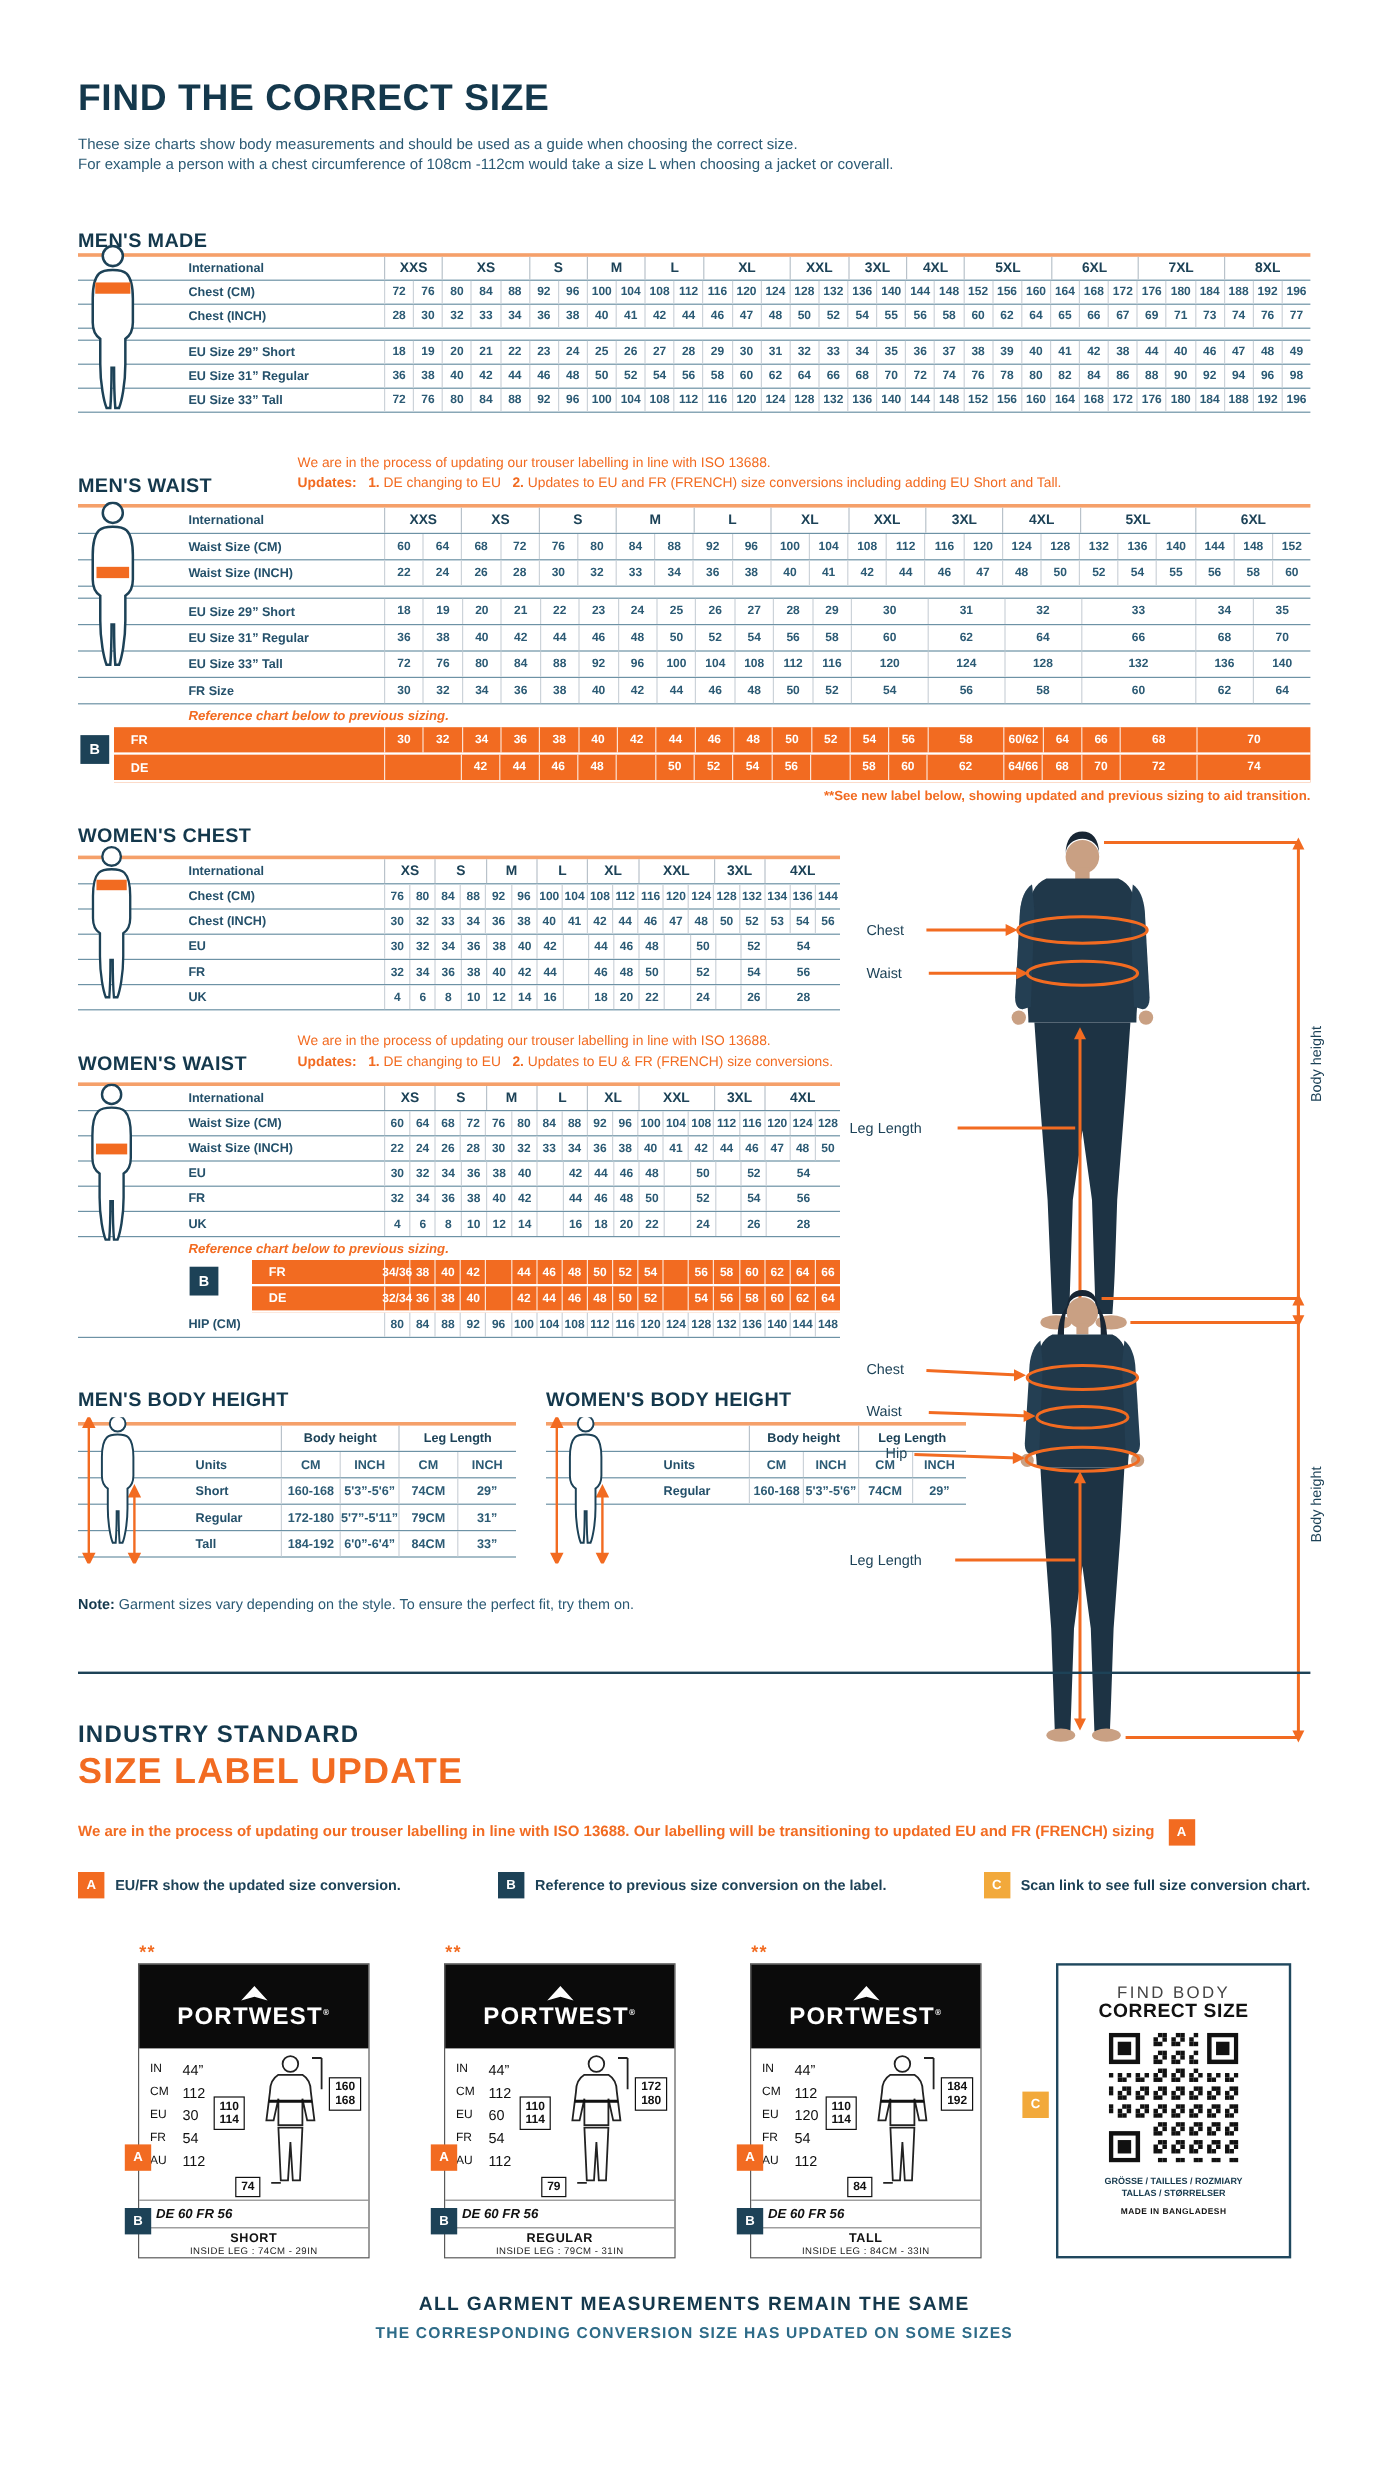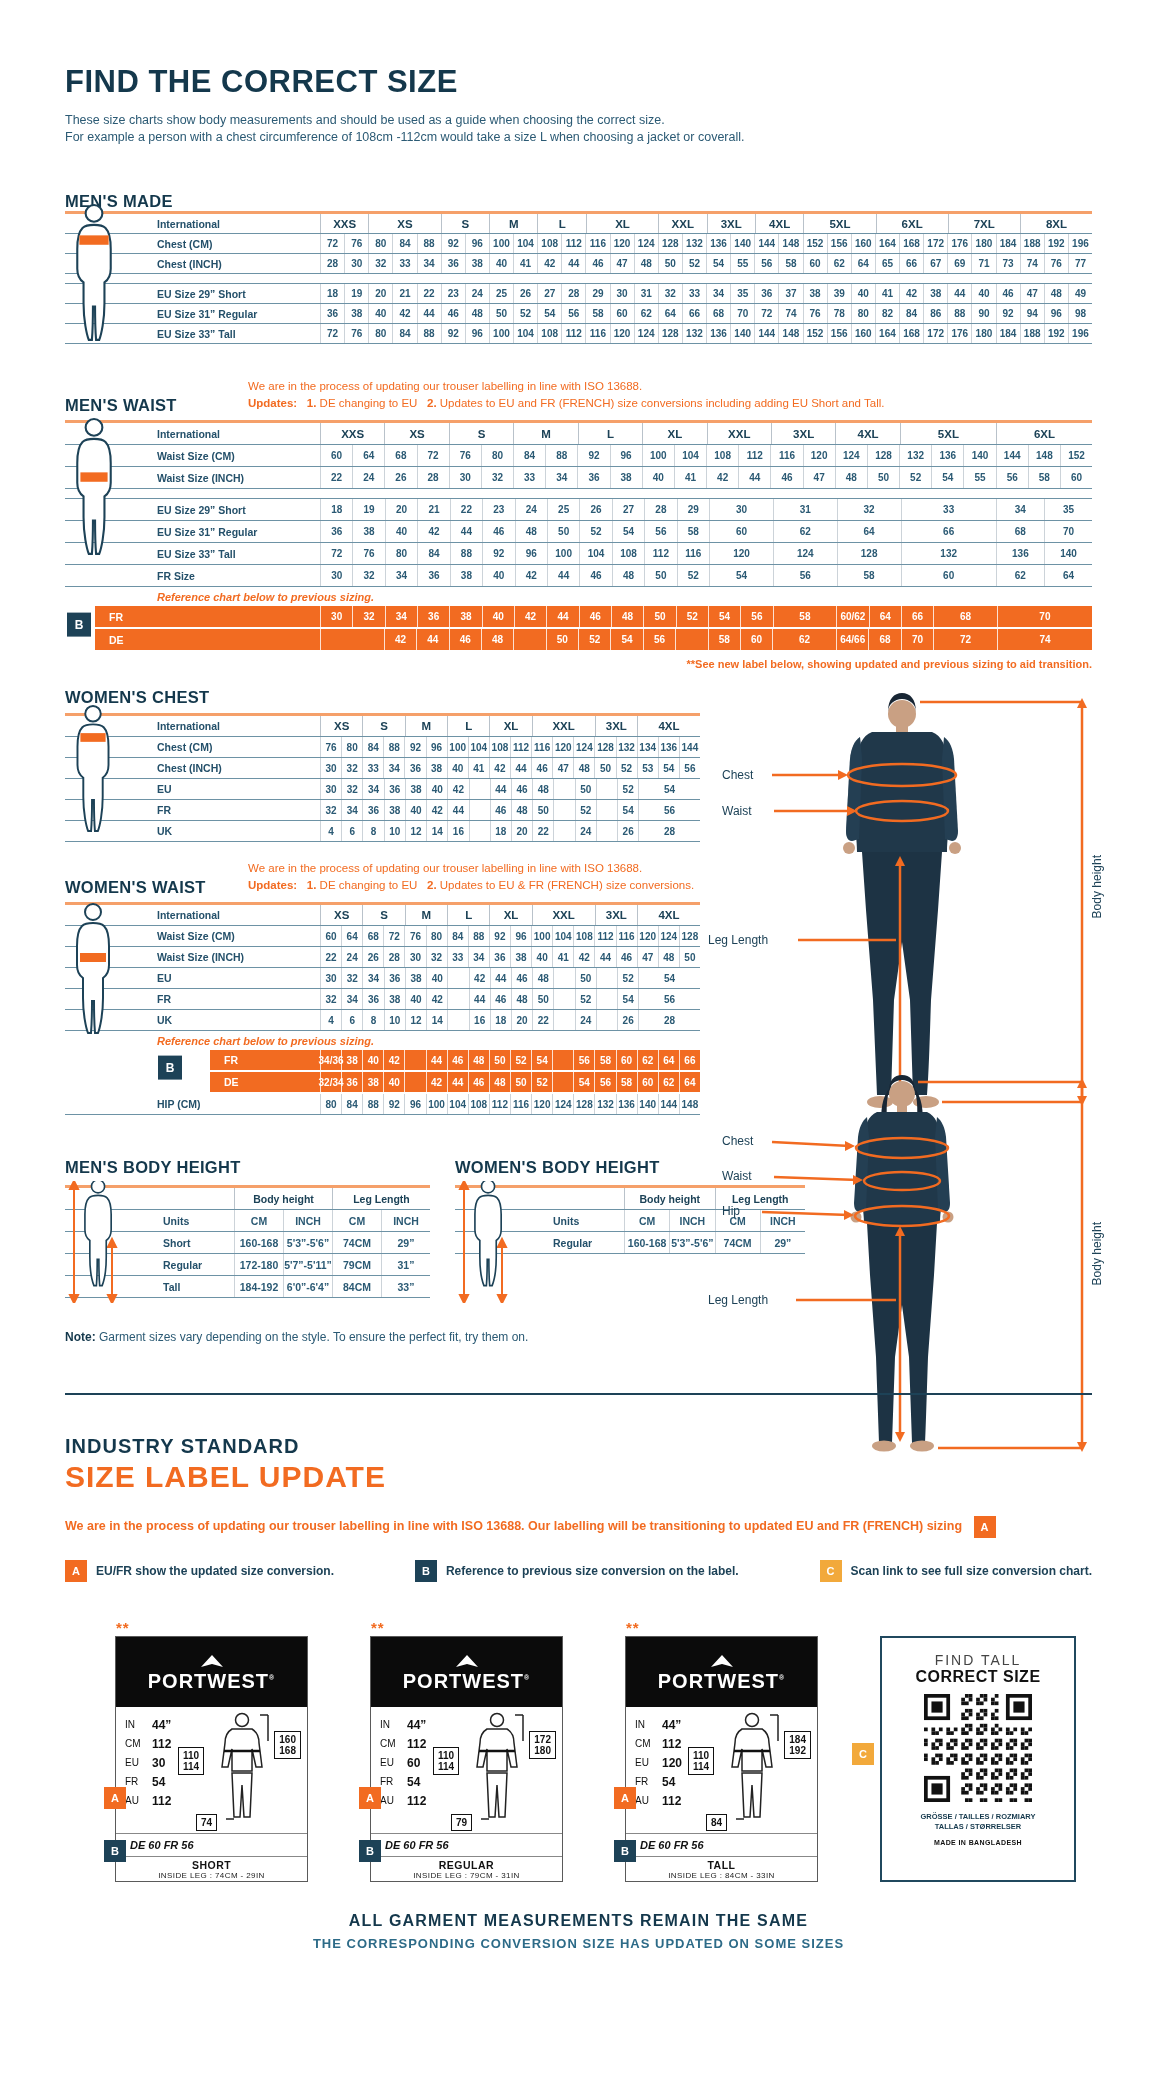--- a/index.html
+++ b/index.html
@@ -56,21 +56,21 @@
   .cards{display:flex;gap:62px;}
   .card{position:relative;width:193px;height:246px;border:1px solid #5a5a5a;box-sizing:border-box;background:#fff;}
   .stars{position:absolute;top:-18px;left:0;color:#f26b21;font-weight:800;font-size:15px;letter-spacing:1px;}
   .card-head{height:70px;background:#0b0b0b;display:flex;flex-direction:column;align-items:center;justify-content:center;}
   .brand{color:#fff;font-weight:800;font-size:20px;letter-spacing:1px;line-height:18px;}
   .brand sup{font-size:7px;}
   .card-body{position:relative;height:126px;border-bottom:1px solid #888;}
   .spec-rows{position:absolute;left:9px;top:8px;}
   .spec-row{display:flex;gap:9px;font-size:10px;color:#111;height:19px;align-items:center;}
   .spec-row .k{width:18px;font-weight:500;}
-  .spec-row .v{font-weight:700;font-size:12px;}
+  .spec-row .v{font-weight:400;font-size:12px;}
   .mbox{position:absolute;border:1.5px solid #111;background:#fff;font-size:10px;font-weight:800;color:#111;
         line-height:11px;padding:2px 4px;text-align:center;}
   .prev-row{height:22px;display:flex;align-items:center;padding-left:14px;
             font-size:11px;font-style:italic;font-weight:800;color:#111;border-bottom:1px solid #888;}
   .card-foot{height:26px;text-align:center;padding-top:2px;}
   .fit{font-size:10.5px;font-weight:800;color:#111;letter-spacing:.5px;}
   .ileg{font-size:8px;color:#222;letter-spacing:.4px;}
   .card-badge{position:absolute;left:-12px;}
   .qr-card{position:relative;width:196px;height:246px;border:2px solid #20485e;box-sizing:border-box;
            text-align:center;padding-top:14px;}
@@ -1093,21 +1093,21 @@
           <polygon points="163,108 153,103 153,113"></polygon>
           <polygon points="154,143 144,138 144,148"></polygon>
         <polygon points="200,154 195,164 205,164"></polygon>
           <polygon points="200,370 195,360 205,360"></polygon>
         <polygon points="382,6 377,16 387,16"></polygon>
           <polygon points="382,380 377,370 387,370"></polygon>
       </g>
     </svg>
     <div class="model-label" style="left:22px;top:62px">Chest</div>
     <div class="model-label" style="left:22px;top:97px">Waist</div>
-    <div class="model-label" style="left:22px;top:132px">Hip</div>
+    <div class="model-label" style="left:38px;top:132px">Hip</div>
     <div class="model-label" style="left:8px;top:221px">Leg Length</div>
     <div class="model-vert" style="left:390px;top:150px">Body height</div>
   </div>
 
   <div class="abs note-line" style="left:65px;top:1330px;width:1027px">
     <b>Note:</b><span> Garment sizes vary depending on the style. To ensure the perfect fit, try them on.</span>
   </div>
 
   <div class="divider" style="top:1393px"></div>
 
@@ -1310,21 +1310,21 @@
         <div class="prev-row">DE 60 FR 56</div>
         <div class="card-foot">
           <div class="fit">TALL</div>
           <div class="ileg">INSIDE LEG : 84CM - 33IN</div>
         </div>
         <div class="badge b-orange card-badge" style="top: 150px;">A</div>
         <div class="badge b-navy card-badge" style="top: 203px;">B</div>
       </div>
     <div class="qr-card">
       <span class="badge b-amber abs" style="left:-30px;top:105px">C</span>
-      <div class="qr-f1">FIND TALL</div>
+      <div class="qr-f1">FIND BODY</div>
       <div class="qr-f2">CORRECT SIZE</div>
       <svg id="qr-svg" width="108" height="108" viewBox="0 0 29 29" style="margin-top:8px">
           <rect x="0" y="0" width="7" height="7" fill="#111"></rect>
           <rect x="1" y="1" width="5" height="5" fill="#fff"></rect>
           <rect x="2" y="2" width="3" height="3" fill="#111"></rect>
           <rect x="22" y="0" width="7" height="7" fill="#111"></rect>
           <rect x="23" y="1" width="5" height="5" fill="#fff"></rect>
           <rect x="24" y="2" width="3" height="3" fill="#111"></rect>
           <rect x="0" y="22" width="7" height="7" fill="#111"></rect>
           <rect x="1" y="23" width="5" height="5" fill="#fff"></rect>

